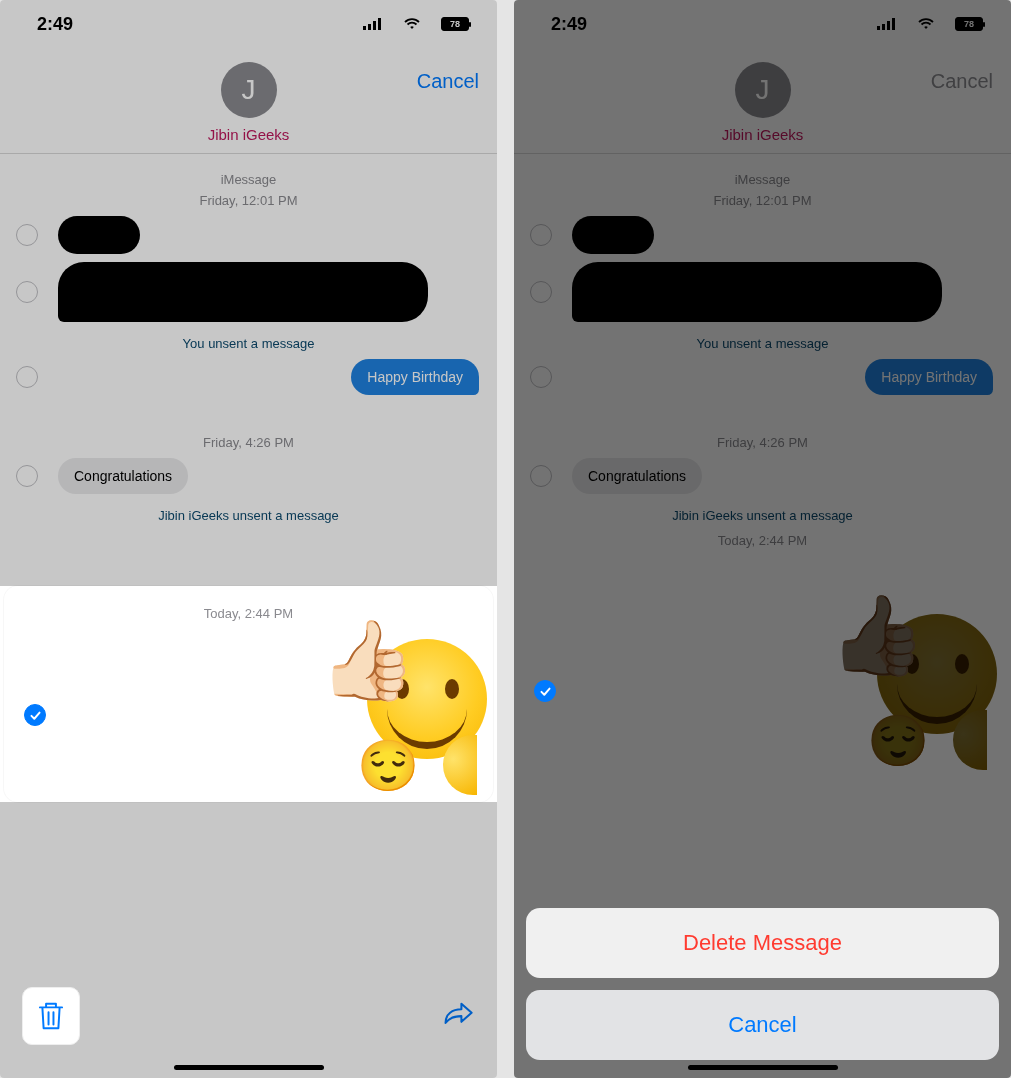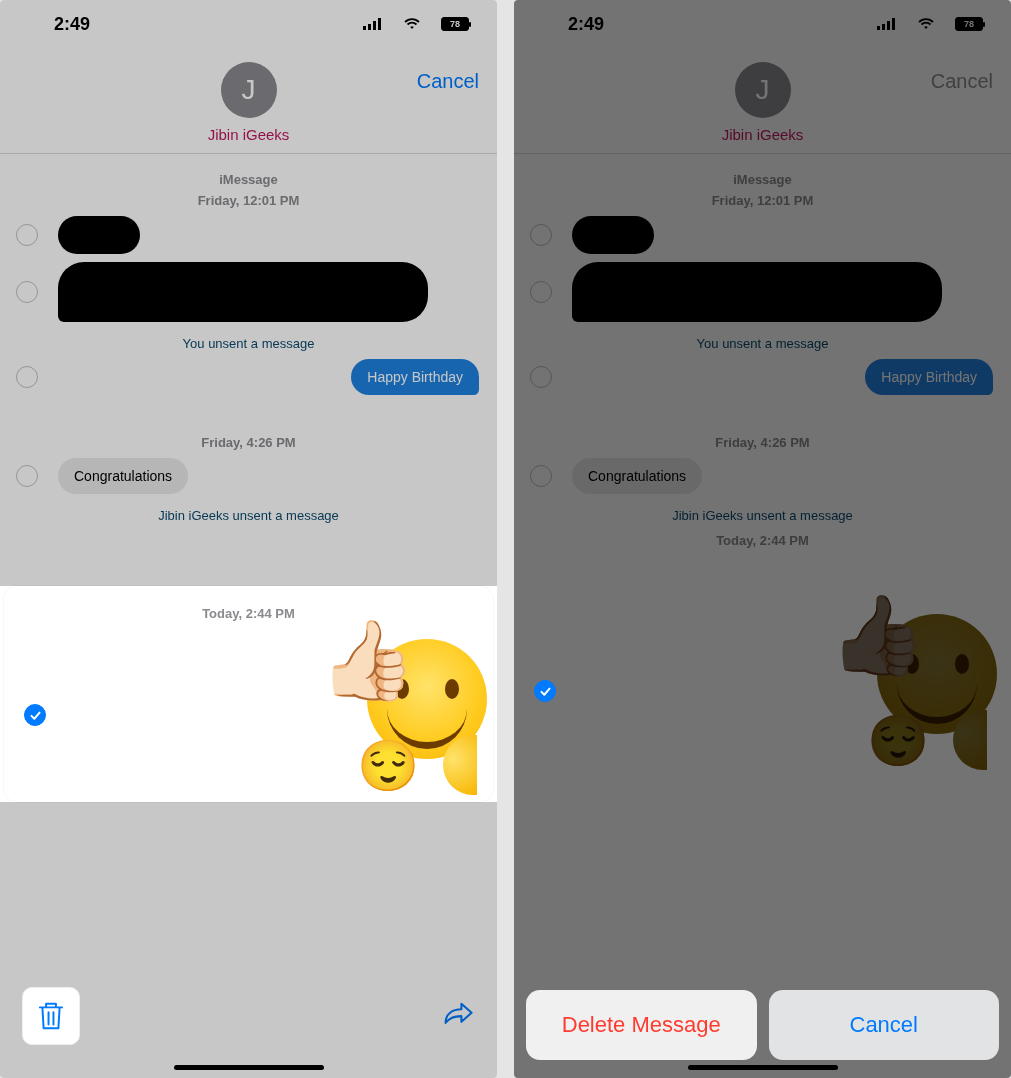--- a/index.html
+++ b/index.html
@@ -26,21 +26,21 @@
     inset: 0;
     background: rgba(0,0,0,0.55);
     z-index: 50;
     pointer-events: none;
   }
   .status-bar {
     height: 48px;
     display: flex;
     align-items: center;
     justify-content: space-between;
-    padding: 0 28px 0 54px;
+    padding: 0 28px 0 37px;
     font-weight: 600;
     font-size: 18px;
   }
   .status-right { display: flex; align-items: center; gap: 20px; }
   .signal-icon, .wifi-icon { display: inline-block; }
   .battery-box {
     width: 28px; height: 14px;
     border: 1px solid #000;
     border-radius: 3px;
     position: relative;
@@ -93,21 +93,20 @@
 
   .thread {
     padding: 12px 12px 0 12px;
     position: relative;
   }
   .meta-line {
     text-align: center;
     font-size: 13px;
     color: #8a8a8f;
     margin: 6px 0 2px;
-    font-weight: bold;
   }
 
   .row {
     display: flex;
     align-items: center;
     gap: 20px;
     margin: 8px 0;
     position: relative;
   }
   .sel-circle {
@@ -254,21 +253,21 @@
     z-index: 61;
   }
 
   
   .action-sheet {
     position: absolute;
     left: 12px; right: 12px;
     bottom: 18px;
     z-index: 60;
     display: flex;
-    flex-direction: row;
+    flex-direction: column;
     gap: 12px;
   }
   .sheet-btn {
     background: #eeeeef;
     border-radius: 14px;
     height: 70px;
     display: flex;
     align-items: center;
     justify-content: center;
     font-size: 22px;

